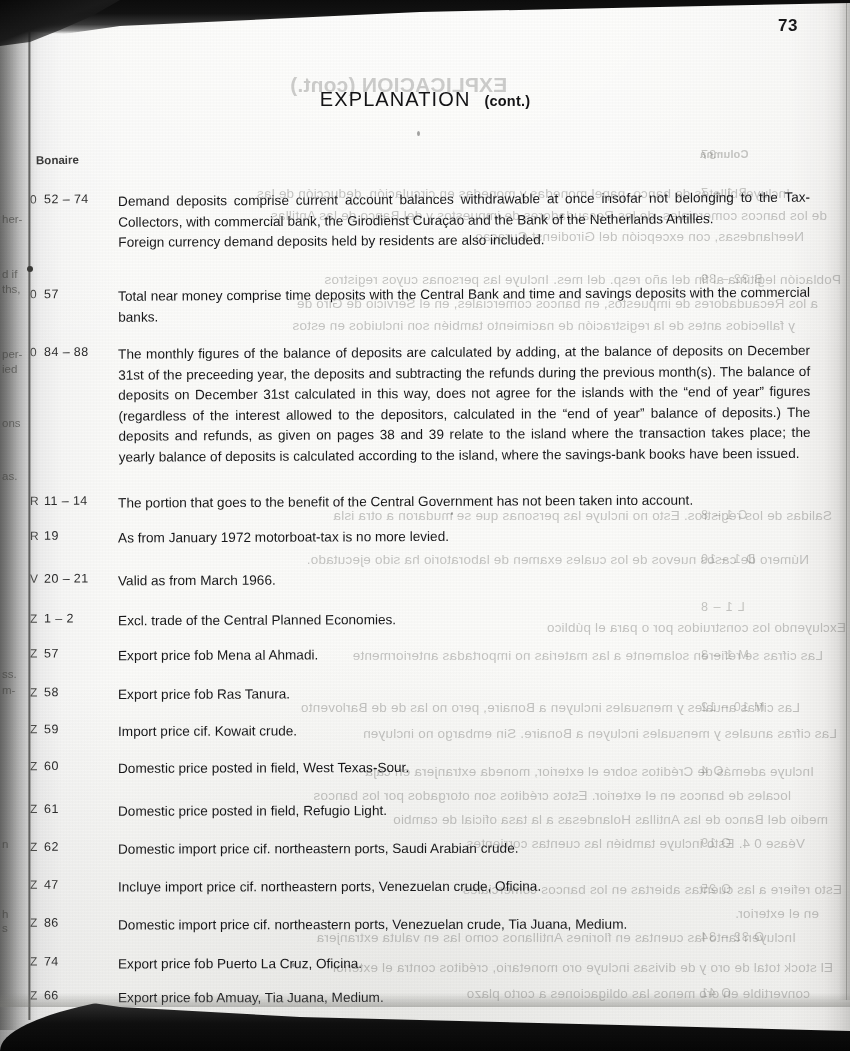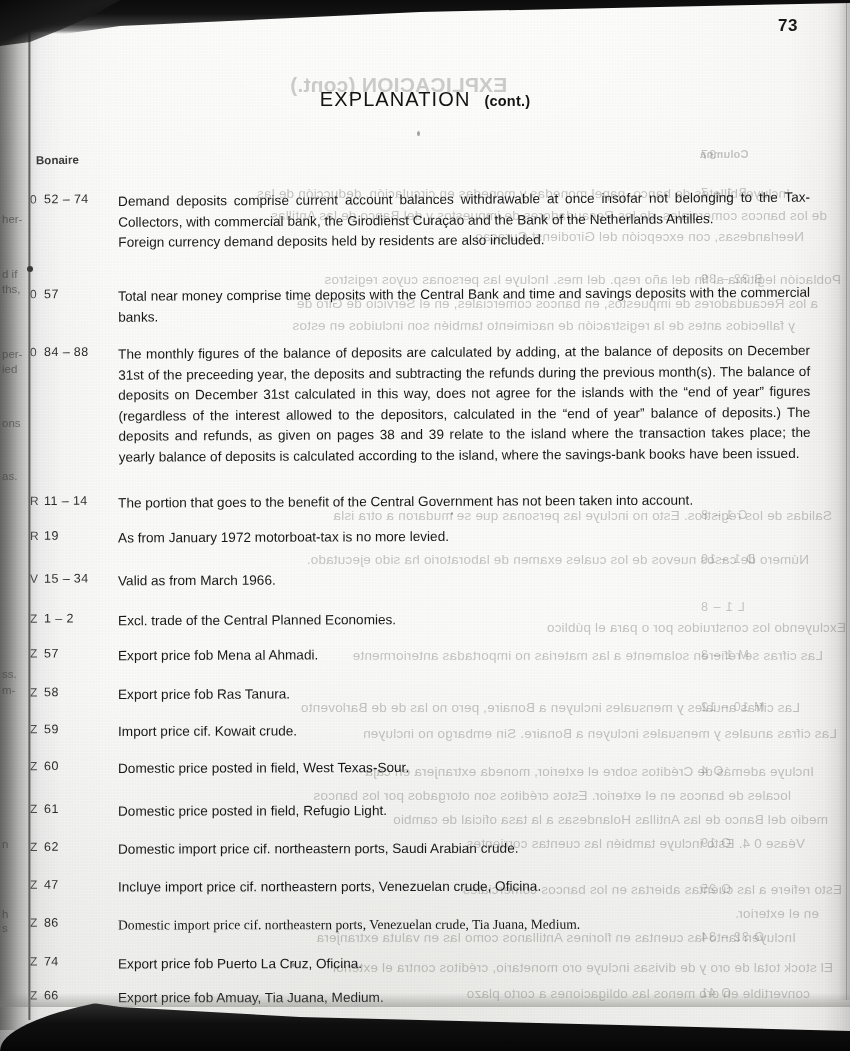--- a/index.html
+++ b/index.html
@@ -333,21 +333,21 @@
             <p style="text-align-last: left;">The portion that goes to the benefit of the Central Government has not been taken into account.</p>
           </div>
         </div>
         <div class="entry" style="top: 527px; transform: rotate(-0.278deg);">
           <div class="code"><span class="letter">R</span><span class="num">19</span></div>
           <div class="body nojust">
             <p style="text-align-last: left;">As from January 1972 motorboat-tax is no more levied.</p>
           </div>
         </div>
         <div class="entry" style="top: 570px; transform: rotate(-0.26deg);">
-          <div class="code"><span class="letter">V</span><span class="num">15 – 34</span></div>
+          <div class="code"><span class="letter">V</span><span class="num">20 – 21</span></div>
           <div class="body nojust">
             <p style="text-align-last: left;">Valid as from March 1966.</p>
           </div>
         </div>
         <div class="entry" style="top: 610px; transform: rotate(-0.242deg);">
           <div class="code"><span class="letter">Z</span><span class="num">1 –  2</span></div>
           <div class="body nojust">
             <p style="text-align-last: left;">Excl. trade of the Central Planned Economies.</p>
           </div>
         </div>
@@ -389,21 +389,21 @@
         </div>
         <div class="entry" style="top: 877px; transform: rotate(-0.116deg);">
           <div class="code"><span class="letter">Z</span><span class="num">47</span></div>
           <div class="body nojust">
             <p style="text-align-last: left;">Incluye import price cif. northeastern ports, Venezuelan crude, Oficina.</p>
           </div>
         </div>
         <div class="entry" style="top: 915px; transform: rotate(-0.098deg);">
           <div class="code"><span class="letter">Z</span><span class="num">86</span></div>
           <div class="body nojust">
-            <p style="text-align-last: left; font-family: Liberation Serif, serif;">Domestic import price cif. northeastern ports, Venezuelan crude, Tia Juana, Medium.</p>
+            <p style="text-align-last: left;">Domestic import price cif. northeastern ports, Venezuelan crude, Tia Juana, Medium.</p>
           </div>
         </div>
         <div class="entry" style="top: 954px; transform: rotate(-0.08deg);">
           <div class="code"><span class="letter">Z</span><span class="num">74</span></div>
           <div class="body nojust">
             <p style="text-align-last: left;">Export price fob Puerto La Cruz, Oficina.</p>
           </div>
         </div>
         <div class="entry" style="top: 988px; transform: rotate(-0.062deg);">
           <div class="code"><span class="letter">Z</span><span class="num">66</span></div>

